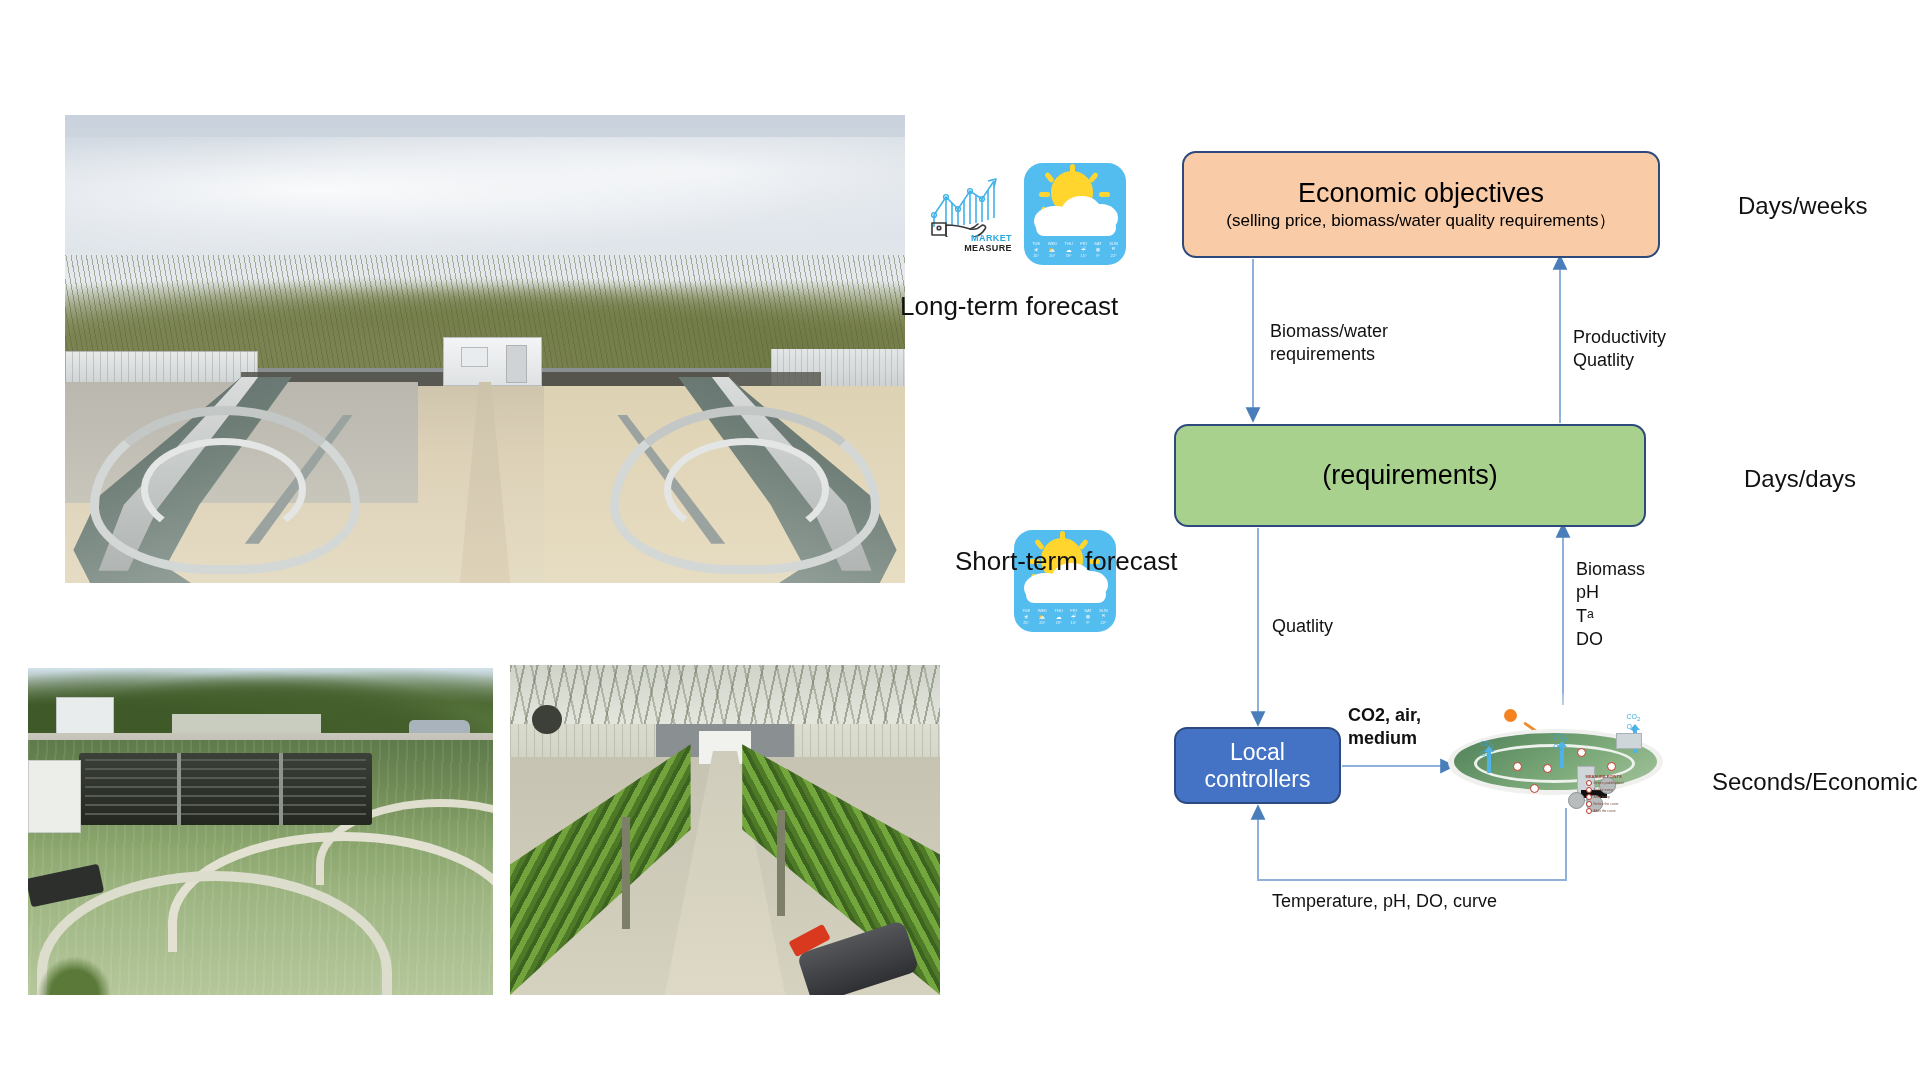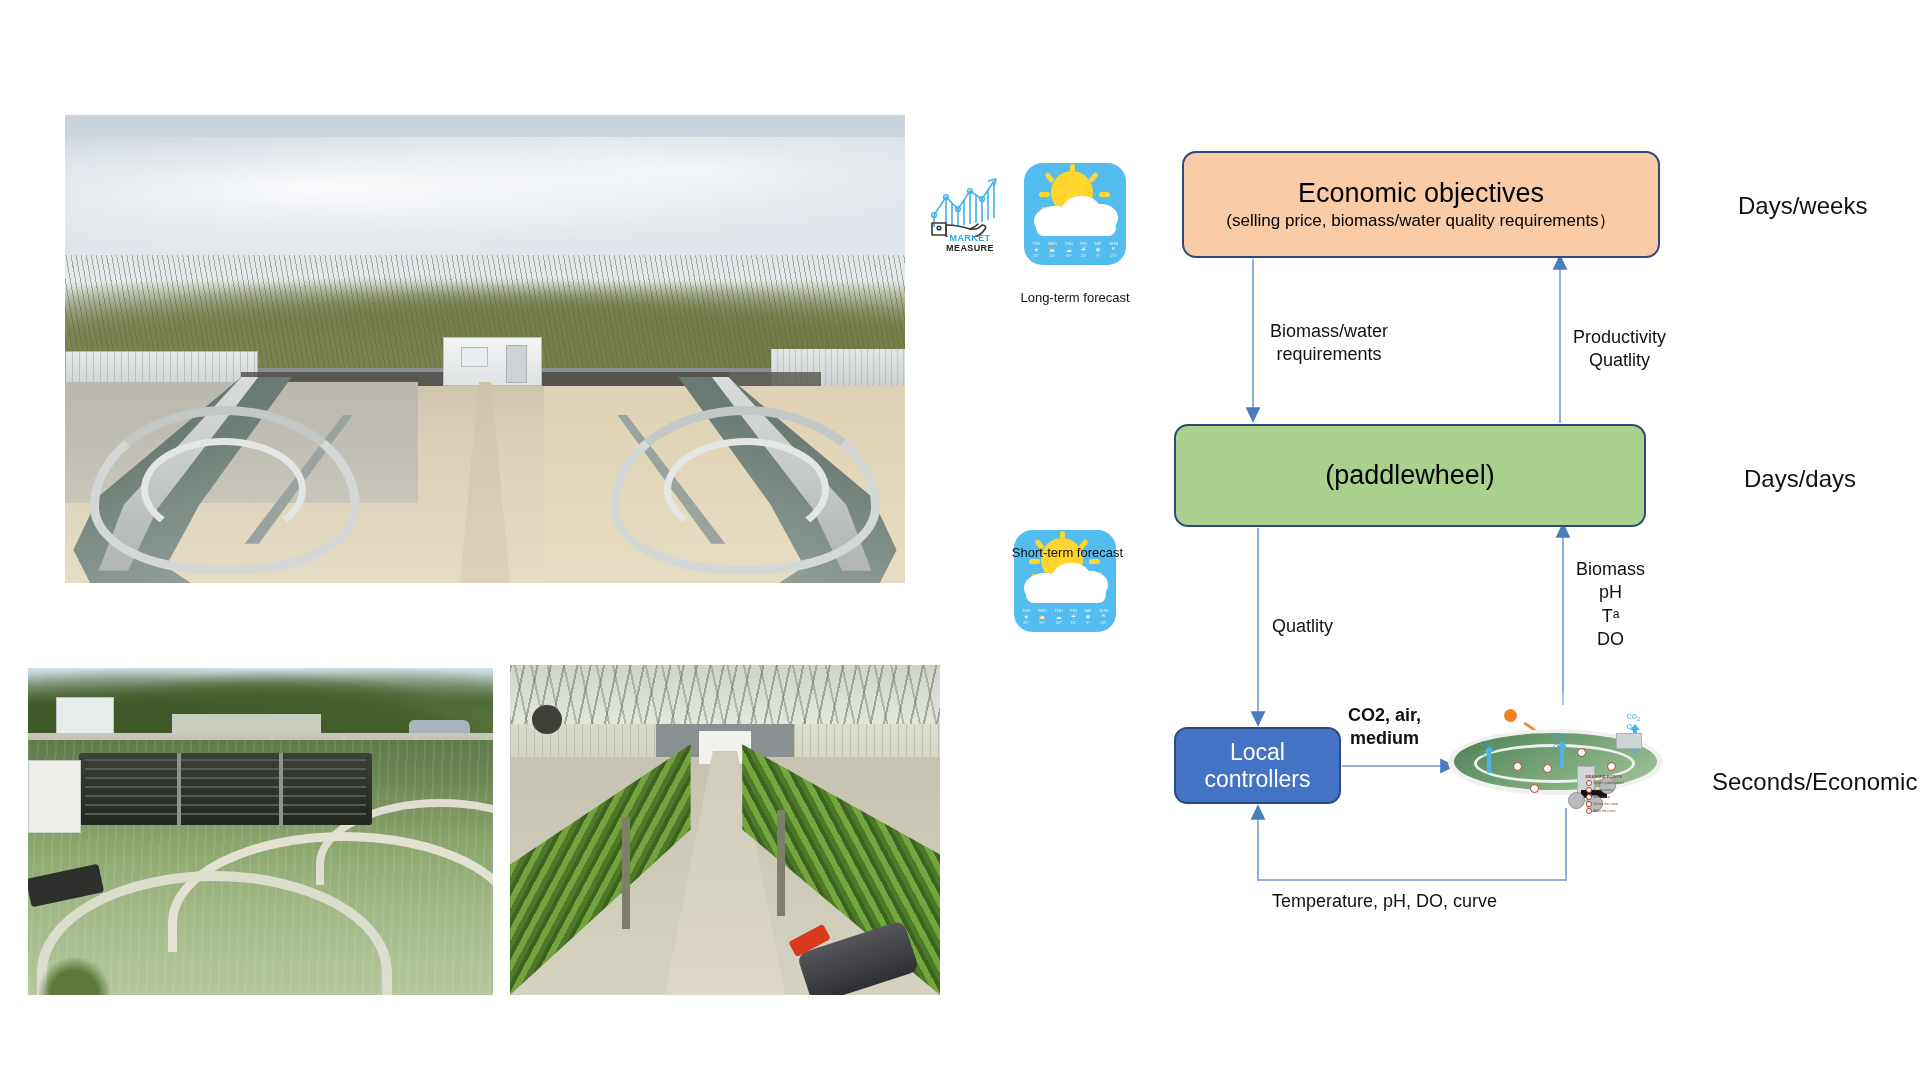--- a/index.html
+++ b/index.html
@@ -133,49 +133,49 @@
     background:repeating-linear-gradient(62deg,#4e7a27 0 5px,#74a63e 5px 11px,#3d6320 11px 15px);
     clip-path:polygon(0 0,0 34%,100% 100%,100% 44%);}
   .gh-post{position:absolute;background:#7d7f69;width:8px;}
   .gh-valve{right:6%;bottom:2%;width:26%;height:16%;
     background:linear-gradient(#54565a,#2e3033);border-radius:10px;transform:rotate(-18deg);}
   .gh-handle{right:26%;bottom:14%;width:9%;height:5%;background:#d93a1f;border-radius:3px;transform:rotate(-28deg);}
   .gh-fan{left:5%;top:12%;width:7%;height:9%;border-radius:50%;background:#3d4038;}
 
   
   .icon-market{position:absolute;left:928px;top:175px;width:84px;height:78px;}
-  .mk-label{position:absolute;left:0;bottom:0;width:100%;text-align:center;line-height:1.05;}
+  .mk-label{position:absolute;left:0;bottom:0;width:100%;text-align:right;line-height:1.05;}
   .mk-l1{color:#2aa9e0;font-size:9px;font-weight:bold;letter-spacing:.4px;}
   .mk-l2{color:#222;font-size:9px;font-weight:bold;letter-spacing:.4px;}
 
   .icon-weather{border-radius:18%;background:#54bdf0;position:relative;overflow:hidden;}
   .wx-sun{position:absolute;border-radius:50%;background:#ffd52e;}
   .wx-ray{position:absolute;background:#ffd52e;border-radius:3px;}
   .wx-cloud{position:absolute;background:#fff;border-radius:50%;}
   .wx-days{position:absolute;left:8%;right:8%;bottom:7%;display:flex;justify-content:space-between;}
   .wx-day{display:flex;flex-direction:column;align-items:center;gap:1px;}
   .wx-dl{font-size:4px;color:#eaf6ff;line-height:1;}
   .wx-di{font-size:6px;color:#fff;line-height:1;}
   .wx-dt{font-size:4px;color:#eaf6ff;line-height:1;}
 
-  .icon-caption{position:absolute;text-align:center;font-size:13px;color:#111;line-height:1.25;}
+  .icon-caption{position:absolute;text-align:left;font-size:26px;color:#111;line-height:1.25;}
 
   
   .fbox{position:absolute;border:2.2px solid #2e4a7d;border-radius:14px;
         display:flex;flex-direction:column;align-items:center;justify-content:center;
         text-align:center;box-sizing:border-box;}
   #box-economic{left:1182px;top:151px;width:478px;height:107px;background:#f9cba7;}
   #box-biomass{left:1174px;top:424px;width:472px;height:103px;background:#a9d18e;}
   #box-local{left:1174px;top:727px;width:167px;height:77px;background:#4472c4;border-radius:13px;}
   .fb-title{font-size:27px;color:#000;line-height:1.15;}
   .fb-sub{font-size:17px;color:#000;line-height:1.15;margin-top:2px;}
   #box-local .fb-title{font-size:23px;color:#fff;}
 
   .scale-label{position:absolute;font-size:24px;color:#111;white-space:nowrap;}
-  .arrow-label{position:absolute;font-size:18px;color:#111;line-height:1.3;white-space:pre-line;text-align:center;}
+  .arrow-label{position:absolute;font-size:18px;color:#111;line-height:1.3;white-space:pre-line;}
 
   svg.flow{position:absolute;left:0;top:0;width:1920px;height:1080px;pointer-events:none;}
 
   
   #raceway-schematic{position:absolute;left:1448px;top:700px;width:215px;height:110px;}
   .rw-base{position:absolute;left:0;top:26%;width:100%;height:60%;
     background:#f0f0ee;border-radius:50%/50%;transform:skewX(-2deg);}
   .rw-pond{position:absolute;left:3%;top:30%;width:94%;height:52%;
     background:linear-gradient(150deg,#4f7f58,#7aa878 55%,#a5c49c);border-radius:50%/50%;}
   .rw-inner{position:absolute;left:12%;top:40%;width:72%;height:30%;
@@ -421,21 +421,21 @@
     <path d="M1566 808 L1566 880 L1258 880 L1258 812" marker-end="url(#ah)"></path>
   </g>
 </svg>
 
 <div class="fbox" id="box-economic">
   <div class="fb-title">Economic objectives</div>
   <div class="fb-sub">(selling price, biomass/water quality requirements）</div>
 </div>
 
 <div class="fbox" id="box-biomass">
-  <div class="fb-title">(paddlewheel)</div>
+  <div class="fb-title">(requirements)</div>
 </div>
 
 <div class="fbox" id="box-local">
   <div class="fb-title" style="white-space:pre-line">Local
 controllers</div>
 </div>
 
 <div class="arrow-label" style="left:1270px;top:320px;">Biomass/water
 requirements</div>
 <div class="arrow-label" style="left:1573px;top:326px;">Productivity

